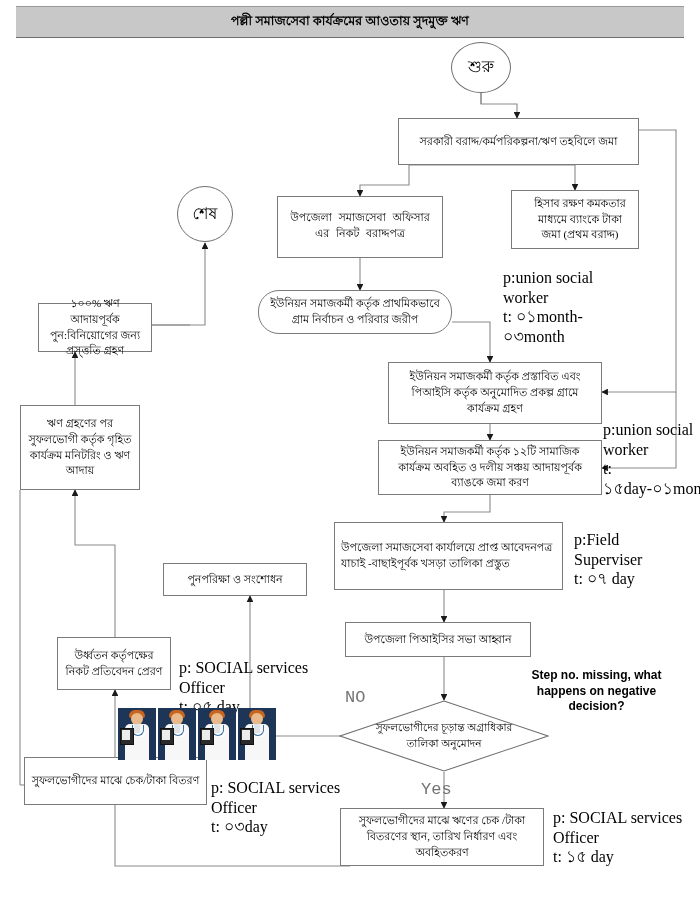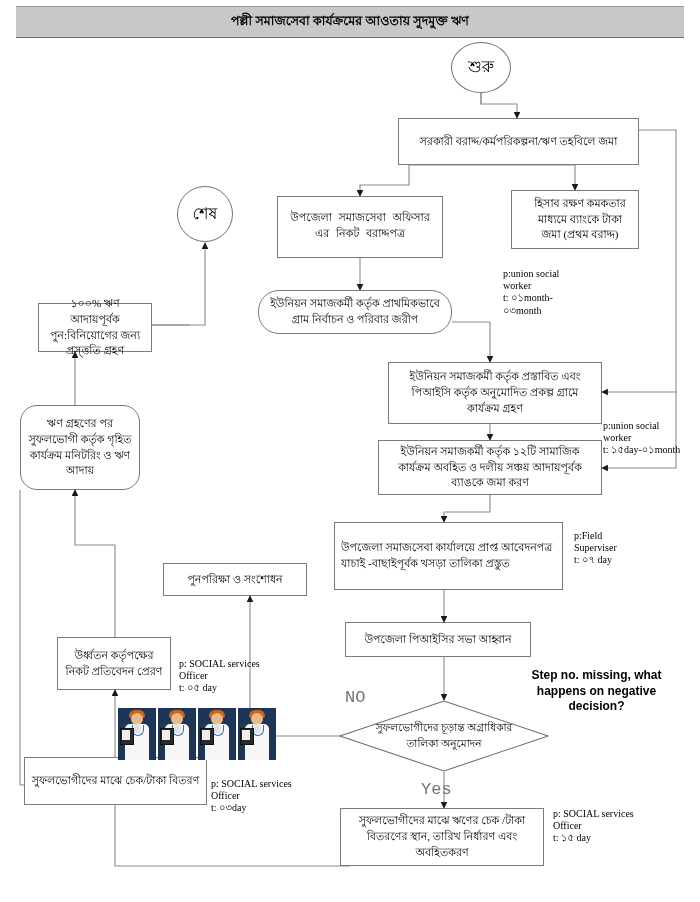--- a/index.html
+++ b/index.html
@@ -47,21 +47,21 @@
     position:absolute;left:0;top:0;width:100%;height:100%;
     display:flex;align-items:center;justify-content:center;
     text-align:center;font-family:"Liberation Serif", serif;
     font-size:10.5px;line-height:1.5;color:#000;
     padding:0 26px;box-sizing:border-box;
   }
 
   
   .anno{
     position:absolute;font-family:"Liberation Serif", serif;
-    font-size:10px;line-height:1.22;color:#000;white-space:pre-line;
+    font-size:16px;line-height:1.22;color:#000;white-space:pre-line;
   }
   .note-bold{
     position:absolute;font-family:"Liberation Sans", sans-serif;
     font-size:12px;font-weight:bold;line-height:1.3;color:#000;
     text-align:center;
   }
   .edge-label{
     position:absolute;font-family:Liberation Mono, monospace;
     font-size:17px;color:#737373;
   }
@@ -194,21 +194,21 @@
   </div>
 
   <div class="box" style="left:340px;top:808px;width:204px;height:58px;">
     <span class="txt">সুফলভোগীদের মাঝে ঋণের চেক /টাকা বিতরণের স্থান, তারিখ নির্ধারণ এবং অবহিতকরণ</span>
   </div>
 
   <div class="box" style="left:38px;top:303px;width:114px;height:49px;">
     <span class="txt">১০০% ঋণ আদায়পূর্বক পুন:বিনিয়োগের জন্য প্রস্ত্ততি গ্রহণ</span>
   </div>
 
-  <div class="box" style="left:20px;top:405px;width:120px;height:85px;border-radius:17px;">
+  <div class="box" style="left:20px;top:405px;width:120px;height:85px;">
     <span class="txt">ঋণ গ্রহণের পর সুফলভোগী কর্তৃক গৃহিত কার্যক্রম মনিটরিং ও ঋণ আদায়</span>
   </div>
 
   <div class="diamond-wrap" style="left:339px;top:700px;width:210px;height:72px;">
     <svg width="210" height="72" viewBox="0 0 210 72" xmlns="http://www.w3.org/2000/svg">
       <polygon points="105,1 209,36 105,71 1,36" fill="#ffffff" stroke="#6f6f6f" stroke-width="1.1"></polygon>
     </svg>
     <div class="label">সুফলভোগীদের চূড়ান্ত অগ্রাধিকার তালিকা অনুমোদন</div>
   </div>
 

